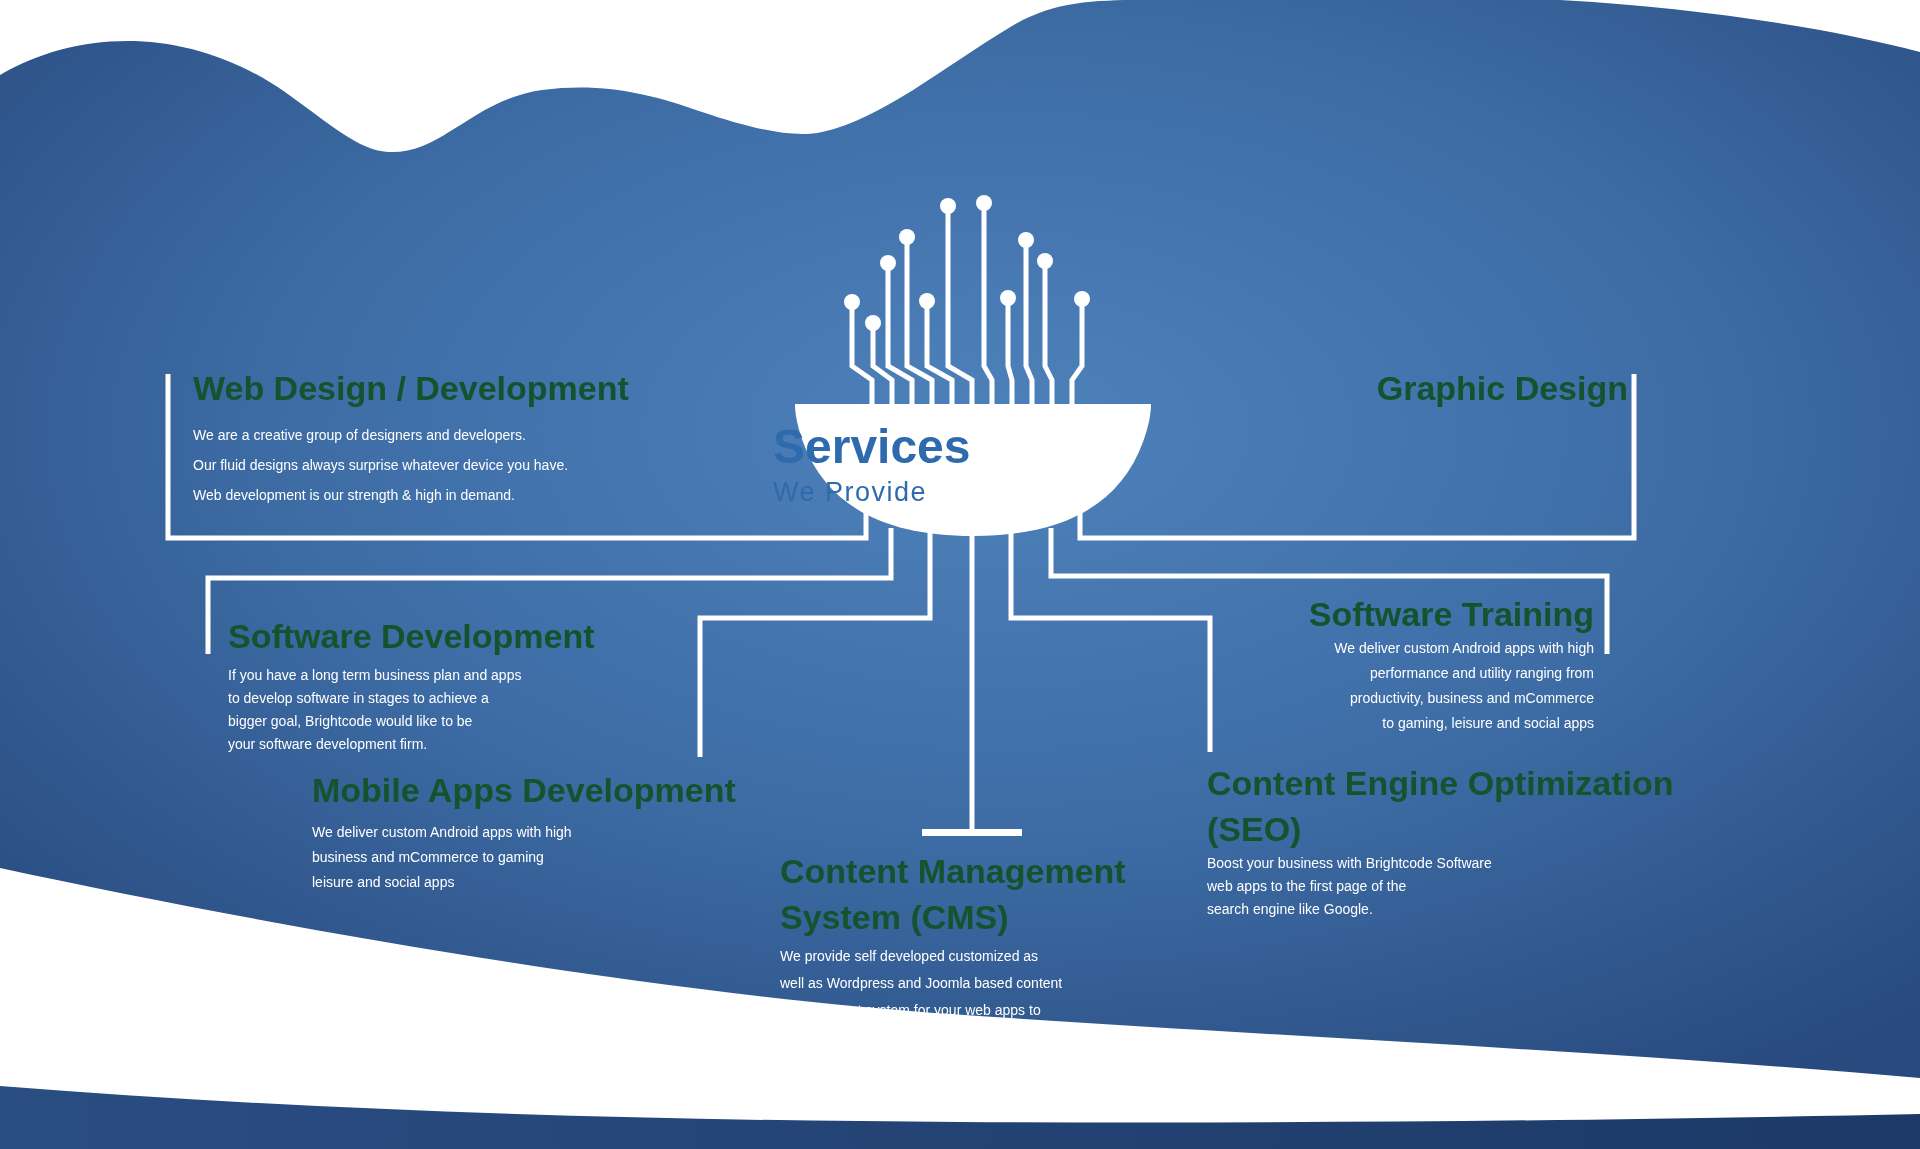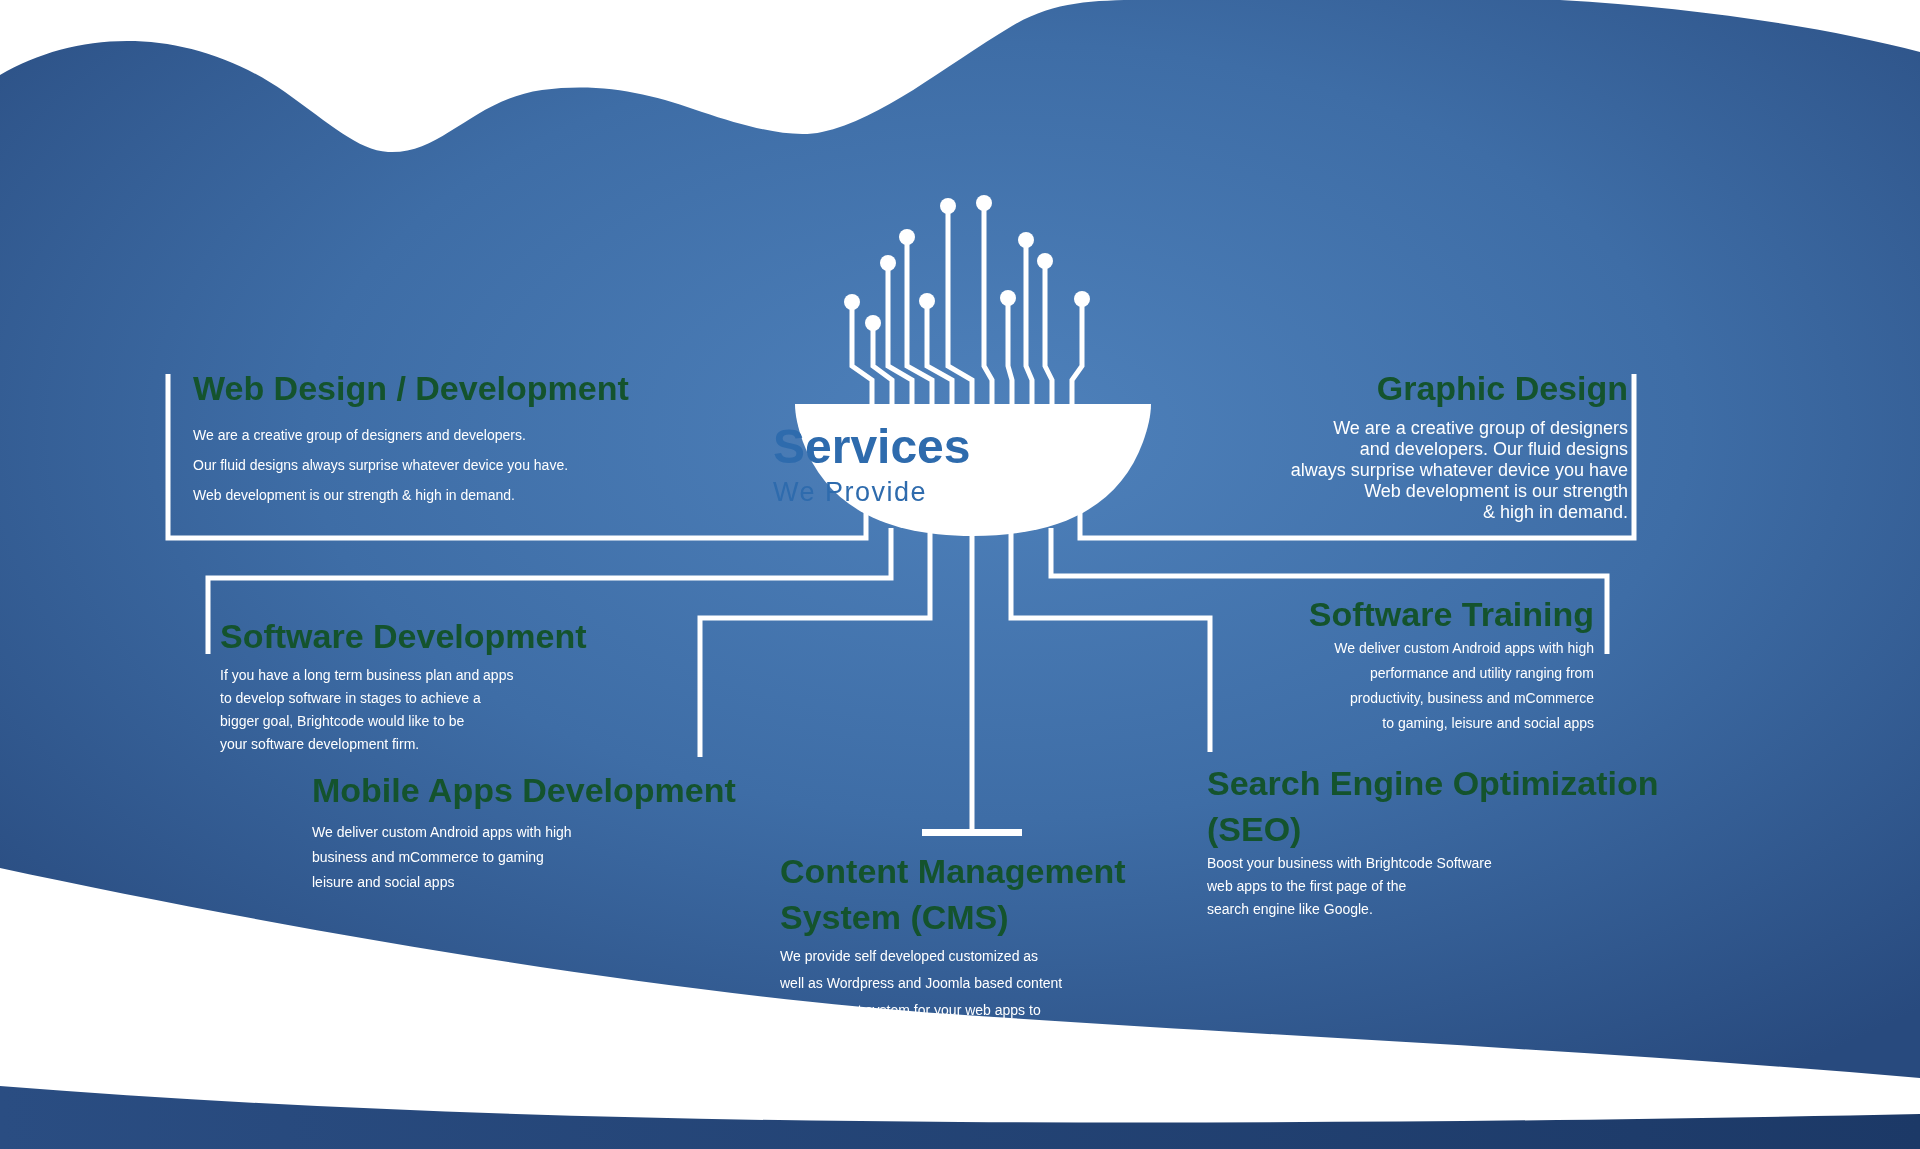--- a/index.html
+++ b/index.html
@@ -103,30 +103,23 @@
     <h2>Web Design / Development</h2>
     <div class="desc">
       <div class="ln">We are a creative group of designers and developers.</div>
       <div class="ln">Our fluid designs always surprise whatever device you have.</div>
       <div class="ln">Web development is our strength &amp; high in demand.</div>
     </div>
   </div>
 
   <div class="sec right" id="sec-graphic" style="right:292px;top:368px">
     <h2>Graphic Design</h2>
-    <div class="desc">
-      <div class="ln">We are a creative group of designers</div>
-      <div class="ln">and developers. Our fluid designs</div>
-      <div class="ln">always surprise whatever device you have</div>
-      <div class="ln">Web development is our strength</div>
-      <div class="ln">&amp; high in demand.</div>
-    </div>
   </div>
 
-  <div class="sec" id="sec-softdev" style="left:220px;top:616px">
+  <div class="sec" id="sec-softdev" style="left:228px;top:616px">
     <h2>Software Development</h2>
     <div class="desc">
       <div class="ln">If you have a long term business plan and apps</div>
       <div class="ln">to develop software in stages to achieve a</div>
       <div class="ln">bigger goal, Brightcode would like to be</div>
       <div class="ln">your software development firm.</div>
     </div>
   </div>
 
   <div class="sec right" id="sec-training" style="right:326px;top:594px">
@@ -153,21 +146,21 @@
     <h2>System (CMS)</h2>
     <div class="desc">
       <div class="ln">We provide self developed customized as</div>
       <div class="ln">well as Wordpress and Joomla based content</div>
       <div class="ln">management system for your web apps to</div>
       <div class="ln">handle all related content in easy manner.</div>
     </div>
   </div>
 
   <div class="sec" id="sec-seo" style="left:1207px;top:760px">
-    <h2>Search Engine Optimization</h2>
+    <h2>Content Engine Optimization</h2>
     <h2>(SEO)</h2>
     <div class="desc">
       <div class="ln">Boost your business with Brightcode Software</div>
       <div class="ln">web apps to the first page of the</div>
       <div class="ln">search engine like Google.</div>
     </div>
   </div>
 
 </div>
 

